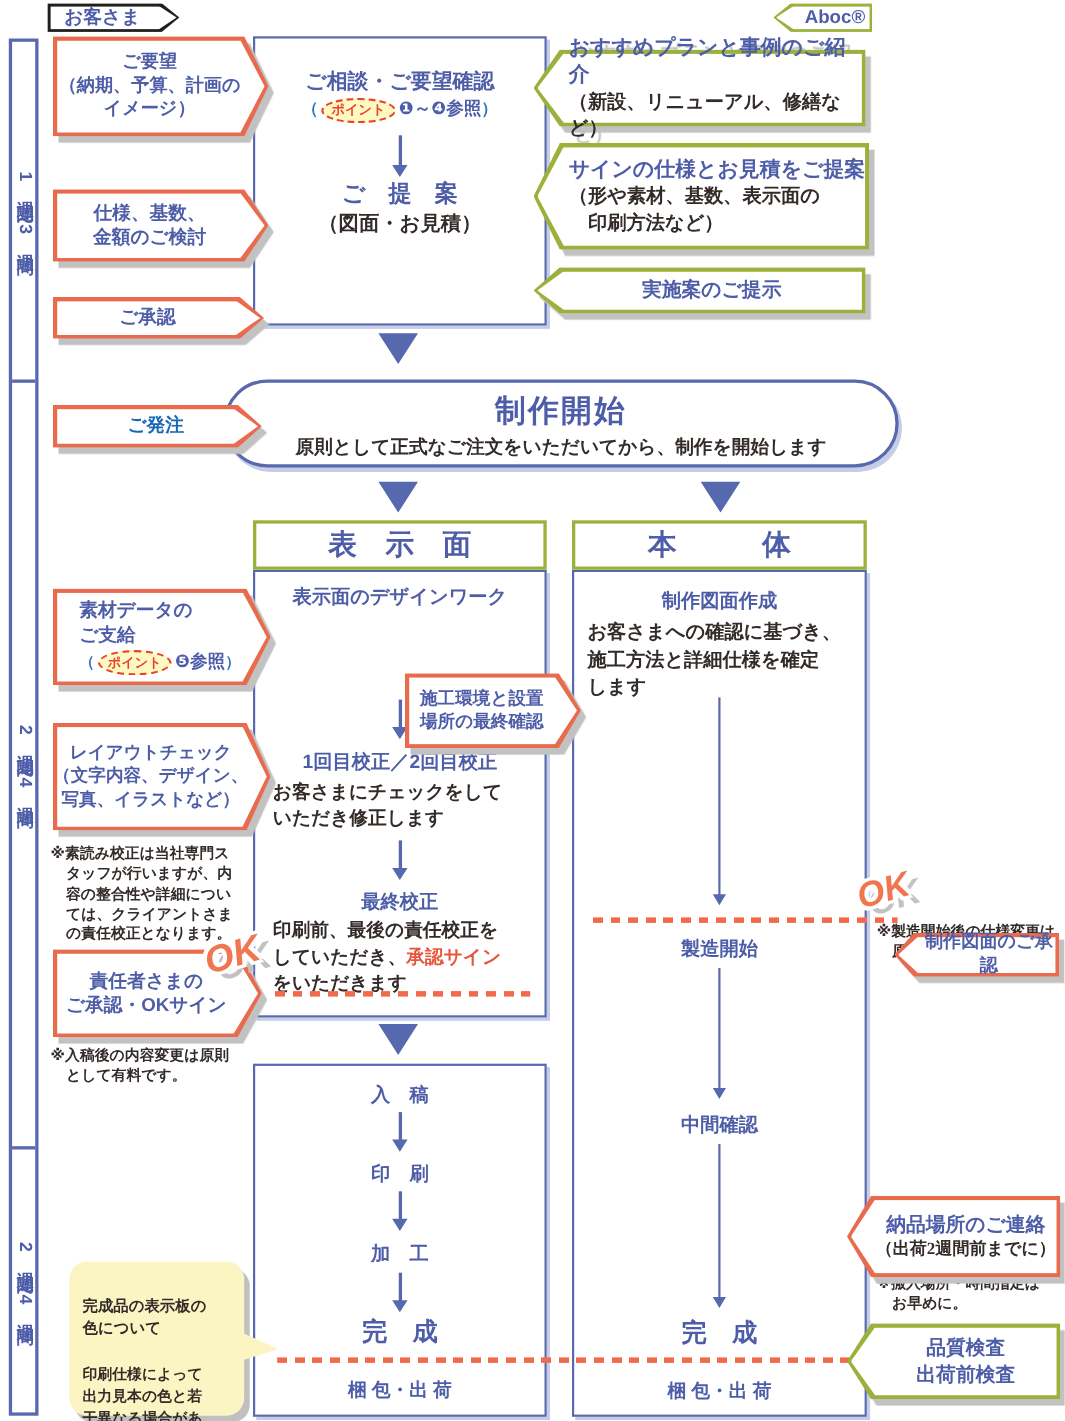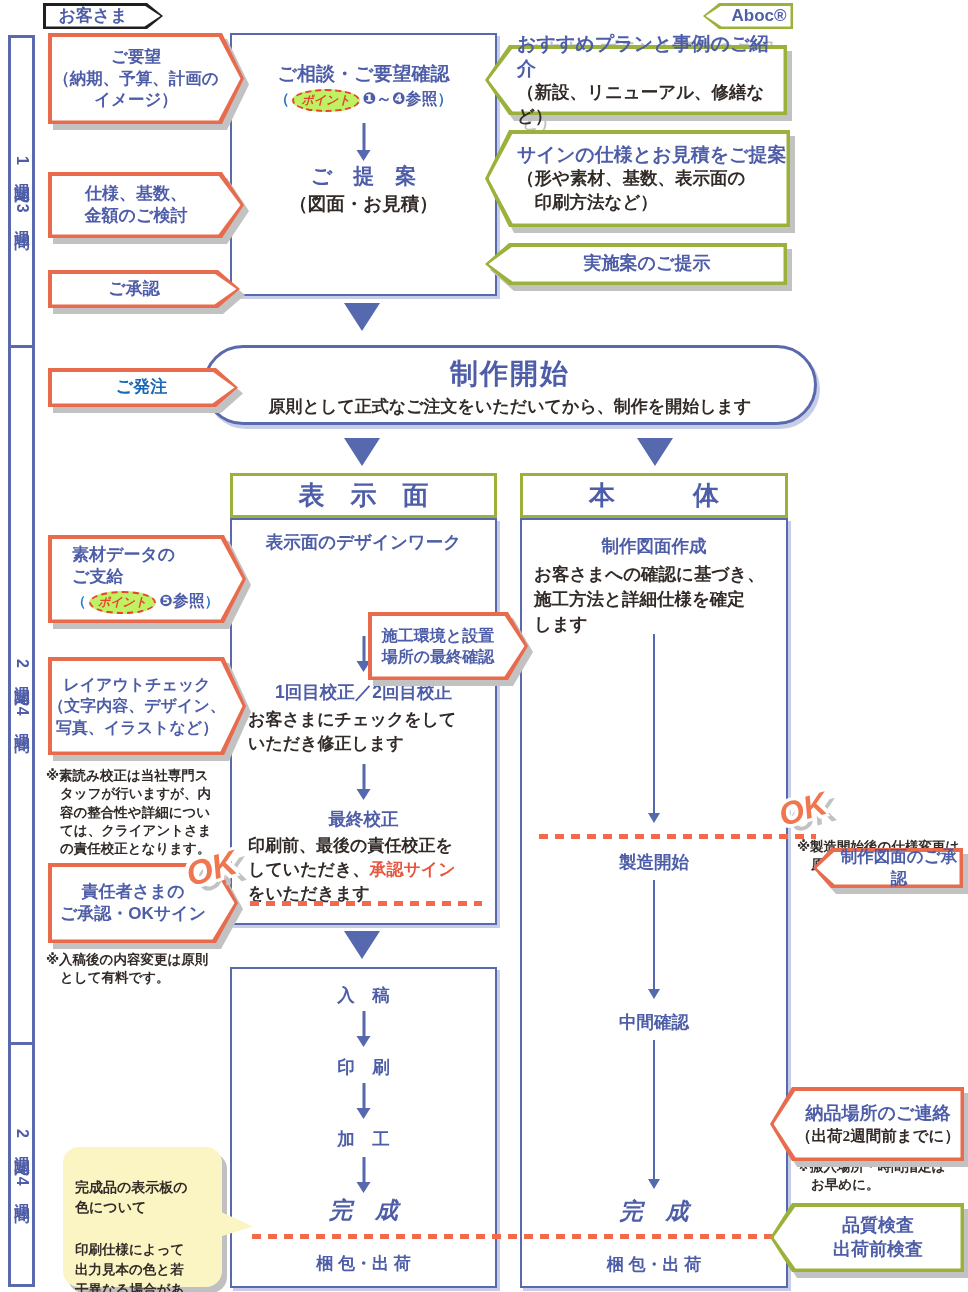--- a/index.html
+++ b/index.html
@@ -44,40 +44,40 @@
   .tl{position:absolute;left:8px;top:35px;width:27px;height:1252px;border:3px solid var(--line);background:#fff;display:flex;flex-direction:column;z-index:5;}
   .tl .seg{flex:0 0 auto;display:flex;align-items:center;justify-content:center;writing-mode:vertical-rl;
            color:var(--ink);font-weight:bold;font-size:16px;letter-spacing:5px;}
   .tl .seg + .seg{border-top:3px solid var(--line);}
   
   .sect{position:absolute;left:0;right:0;text-align:center;color:var(--ink);font-weight:bold;font-size:17.5px;white-space:pre-line;}
   .para{position:absolute;font-family:"Liberation Serif","DejaVu Serif",serif;color:var(--dark);font-size:17px;line-height:1.42;
         white-space:pre-line;text-align:left;font-weight:600;}
   .accent{color:var(--red);}
   .step{position:absolute;left:0;right:0;text-align:center;color:var(--ink);font-weight:bold;font-size:17.5px;}
-  .done{position:absolute;left:0;right:0;text-align:center;color:var(--ink);font-weight:bold;font-size:23px;font-style:italic;}
+  .done{position:absolute;left:0;right:0;text-align:center;color:var(--ink);font-weight:bold;font-size:23px;}
   .varr{position:absolute;left:50%;transform:translateX(-50%);width:3px;background:var(--arrow);z-index:15;}
   .varr::after{content:"";position:absolute;bottom:-10px;left:50%;transform:translateX(-50%);
                border:7px solid transparent;border-bottom:none;border-top:11px solid var(--arrow);}
   .varr.thin{width:2px;}
   .varr.thin::after{border-left-width:6px;border-right-width:6px;border-top-width:10px;bottom:-9px;}
   .tri{position:absolute;width:0;height:0;border-left:18px solid transparent;border-right:18px solid transparent;
        border-top:28px solid var(--arrow);z-index:15;}
   .dash{position:absolute;height:5px;z-index:20;background:repeating-linear-gradient(90deg,var(--dashc) 0 9px,transparent 9px 16px);}
   .note{position:absolute;color:var(--dark);font-weight:bold;font-size:13.5px;line-height:1.36;white-space:pre-line;z-index:25;
         padding-left:14px;text-indent:-14px;}
   .okb{position:absolute;z-index:40;font-style:italic;font-weight:bold;font-size:34px;color:#f0764f;transform:rotate(-16deg);
        text-shadow:3px 3px 0 #fff,-3px -3px 0 #fff,3px -3px 0 #fff,-3px 3px 0 #fff,0 3px 0 #fff,0 -3px 0 #fff,3px 0 0 #fff,-3px 0 0 #fff,8px 9px 0 #c2c2c2;}
   
   .prow{position:absolute;left:0;right:0;text-align:center;color:var(--ink);font-weight:bold;font-size:15px;}
   .prow2{color:var(--ink);font-weight:bold;font-size:14px;margin-top:2px;}
   .paren{color:#2e75c3;}
   .pref{font-size:16px;}
-  .pbadge{display:inline-block;background:#bef264;border:2px dashed #e8432c;border-radius:50%;padding:0 7px 1px;
-          color:#e8432c;font-size:12px;font-weight:bold;font-style:italic;margin:0 3px;line-height:1.5;}
+  .pbadge{display:inline-block;background:#fef9c3;border:2px dashed #e8432c;border-radius:50%;padding:0 7px 1px;
+          color:#e8432c;font-size:12px;font-weight:bold;margin:0 3px;line-height:1.5;}
   
   .bubble{position:absolute;background:#fbf5c3;border-radius:16px;box-shadow:5px 6px 0 #c0c0c0;z-index:30;padding:12px 12px;
           color:var(--dark);white-space:pre-line;}
   .bubble .bt{font-weight:bold;font-size:14px;line-height:1.45;}
   .bubble .bb{font-weight:600;font-size:13.5px;line-height:1.5;margin-top:4px;}
   .bubble-tip{position:absolute;background:#fbf5c3;clip-path:polygon(0 0,100% 60%,0 100%);z-index:31;}
 </style>
 </head>
 <body>
 

